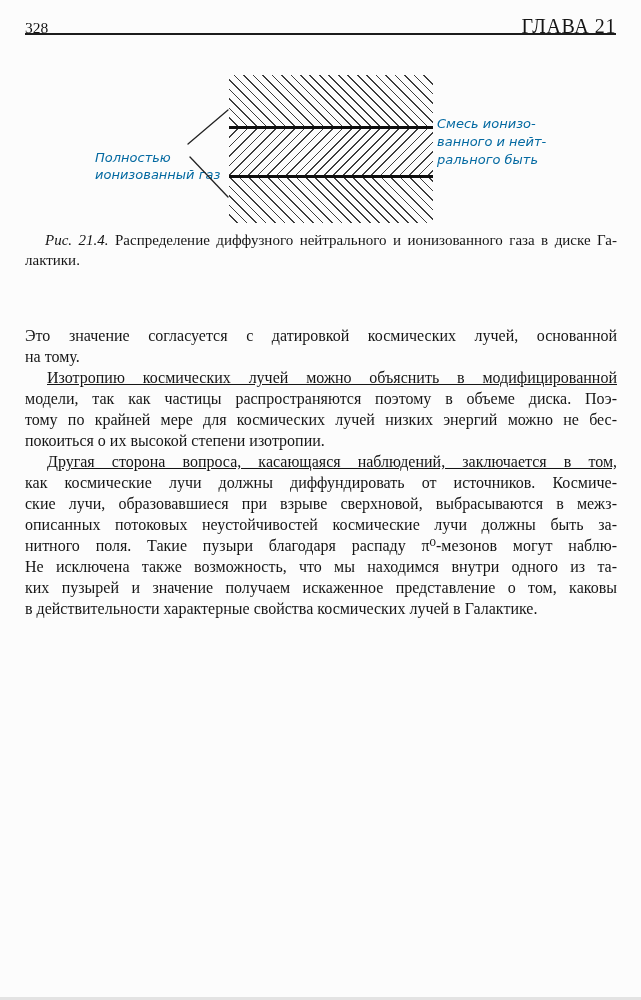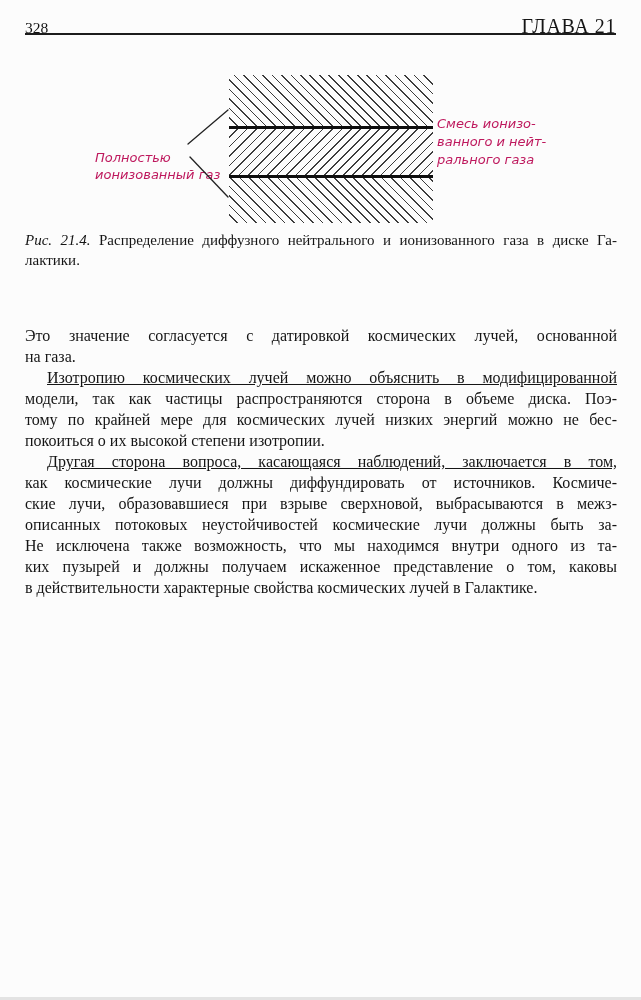--- a/index.html
+++ b/index.html
@@ -30,32 +30,32 @@
   .hatch-bs{background:repeating-linear-gradient(45deg,transparent 0 5.5px,#3c3c3c 5.5px 6.7px);}
   .hatch-fs{background:repeating-linear-gradient(135deg,transparent 0 5.5px,#3c3c3c 5.5px 6.7px);}
   .b-top{height:51px;}
   .b-mid{height:46px;}
   .b-bot{height:45px;}
   .thickline{height:3px;background:#0d0d0d;width:100%;}
   .figlbl{
     position:absolute;
     font-family:"DejaVu Sans","Liberation Sans",sans-serif;
     font-style:italic;
-    font-size:13px;color:#be185d;
+    font-size:13px;color:#0369a1;
   }
   .lbl-left{left:95px;top:149px;line-height:17px;}
   .lbl-right{left:437px;top:115px;line-height:18px;}
   .pointers{position:absolute;left:183px;top:104px;}
   
   .caption{
     position:absolute;left:25px;top:231px;width:592px;
     font-size:15px;line-height:19.5px;
     text-align:justify;
   }
-  .cap-num{font-style:italic;}
+  .cap-num{font-style:italic;margin-left:20px;}
   
   .bodytext{
     position:absolute;left:25px;top:325px;width:592px;
     font-size:16px;
   }
   .line{line-height:21px;}
   .jl{text-align:justify;text-align-last:justify;}
   .ind{text-indent:22px;text-decoration:underline;}
   
   .scan-edge{
@@ -88,41 +88,42 @@
   </div>
 
   <svg class="pointers" width="50" height="100" viewBox="0 0 50 100">
     <line x1="5" y1="40" x2="45" y2="6" stroke="#222" stroke-width="1.3" stroke-linecap="round"></line>
     <line x1="7" y1="53" x2="45" y2="93" stroke="#222" stroke-width="1.3" stroke-linecap="round"></line>
   </svg>
 
   <div class="figlbl lbl-right">
     <div>Смесь ионизо-</div>
     <div>ванного и нейт-</div>
-    <div>рального газа</div>
+    <div>рального быть</div>
   </div>
 
   <div class="caption"><span class="cap-num">Рис. 21.4.</span><span> Распределение диффузного нейтрального и ионизованного газа в диске Га-лактики.</span></div>
 
   <div class="bodytext" id="body-text">
       <div class="para">
         <div class="line jl">Это значение согласуется с датировкой космических лучей, основанной</div>
-        <div class="line">на газа.</div>
+        <div class="line">на тому.</div>
       </div>
       <div class="para">
         <div class="line jl ind">Изотропию космических лучей можно объяснить в модифицированной</div>
-        <div class="line jl">модели, так как частицы распространяются сторона в объеме диска. Поэ-</div>
+        <div class="line jl">модели, так как частицы распространяются поэтому в объеме диска. Поэ-</div>
         <div class="line jl">тому по крайней мере для космических лучей низких энергий можно не бес-</div>
         <div class="line">покоиться о их высокой степени изотропии.</div>
       </div>
       <div class="para">
         <div class="line jl ind">Другая сторона вопроса, касающаяся наблюдений, заключается в том,</div>
         <div class="line jl">как космические лучи должны диффундировать от источников. Космиче-</div>
         <div class="line jl">ские лучи, образовавшиеся при взрыве сверхновой, выбрасываются в межз-</div>
         <div class="line jl">описанных потоковых неустойчивостей космические лучи должны быть за-</div>
+        <div class="line jl">нитного поля. Такие пузыри благодаря распаду π⁰-мезонов могут наблю-</div>
         <div class="line jl">Не исключена также возможность, что мы находимся внутри одного из та-</div>
-        <div class="line jl">ких пузырей и должны получаем искаженное представление о том, каковы</div>
+        <div class="line jl">ких пузырей и значение получаем искаженное представление о том, каковы</div>
         <div class="line">в действительности характерные свойства космических лучей в Галактике.</div>
       </div>
     </div>
 
   <div class="scan-edge"></div>
 </div>
 
 </body></html>

